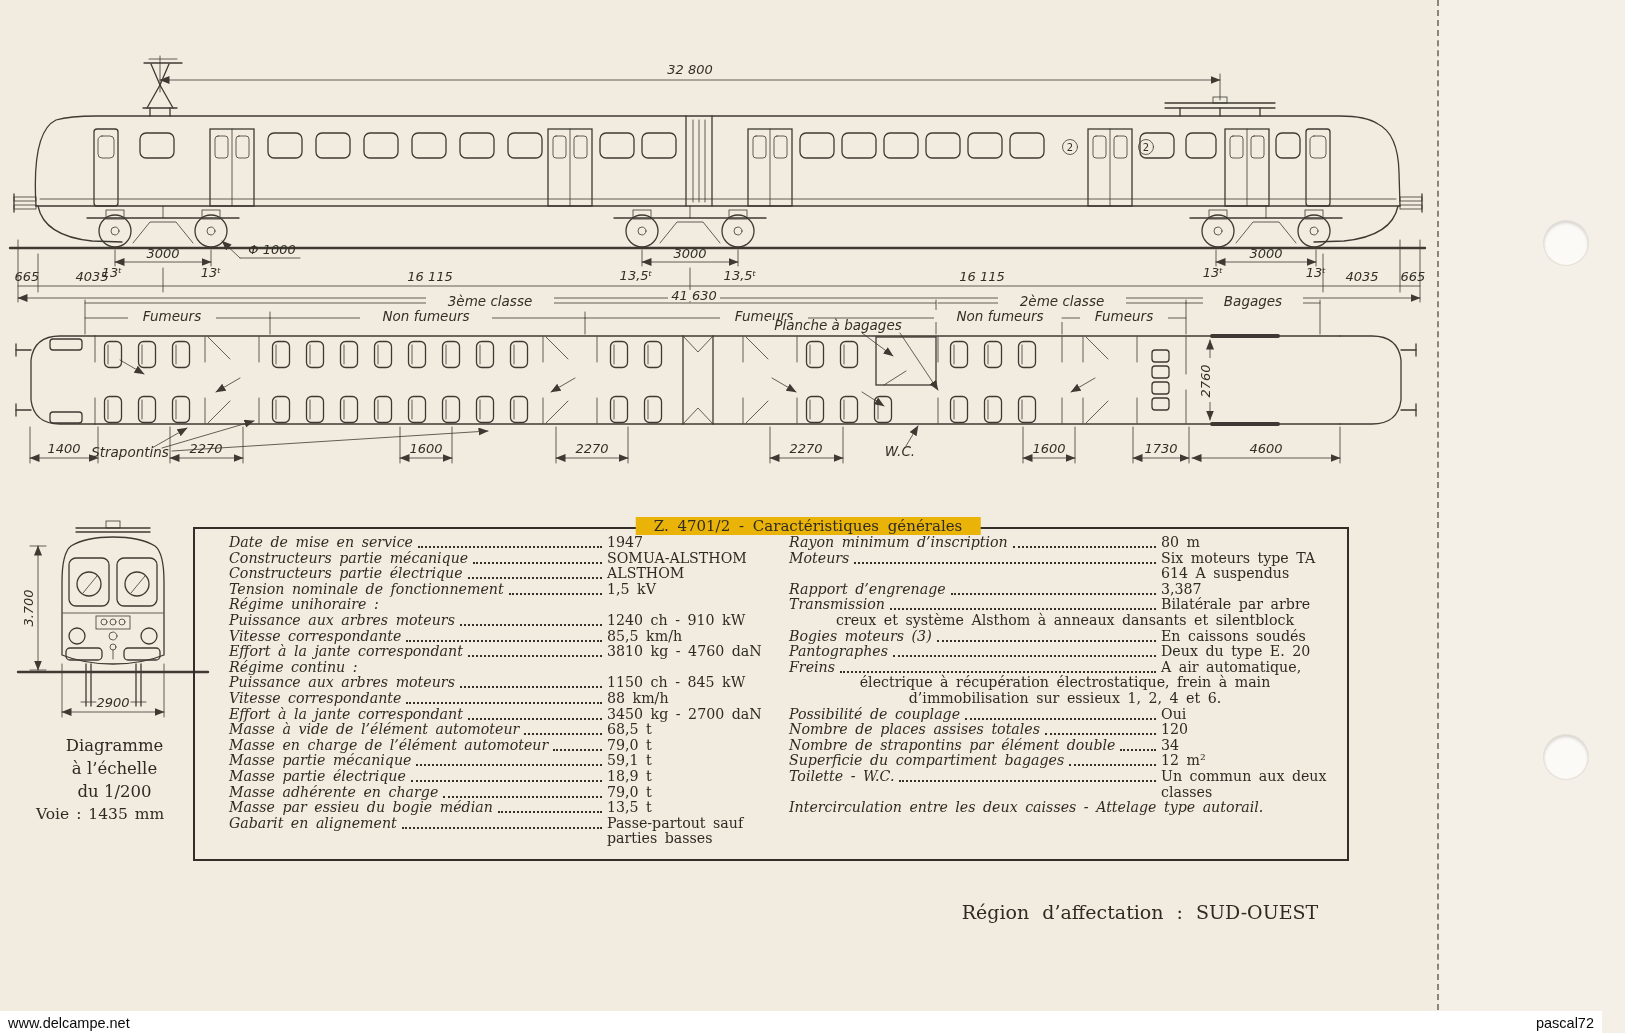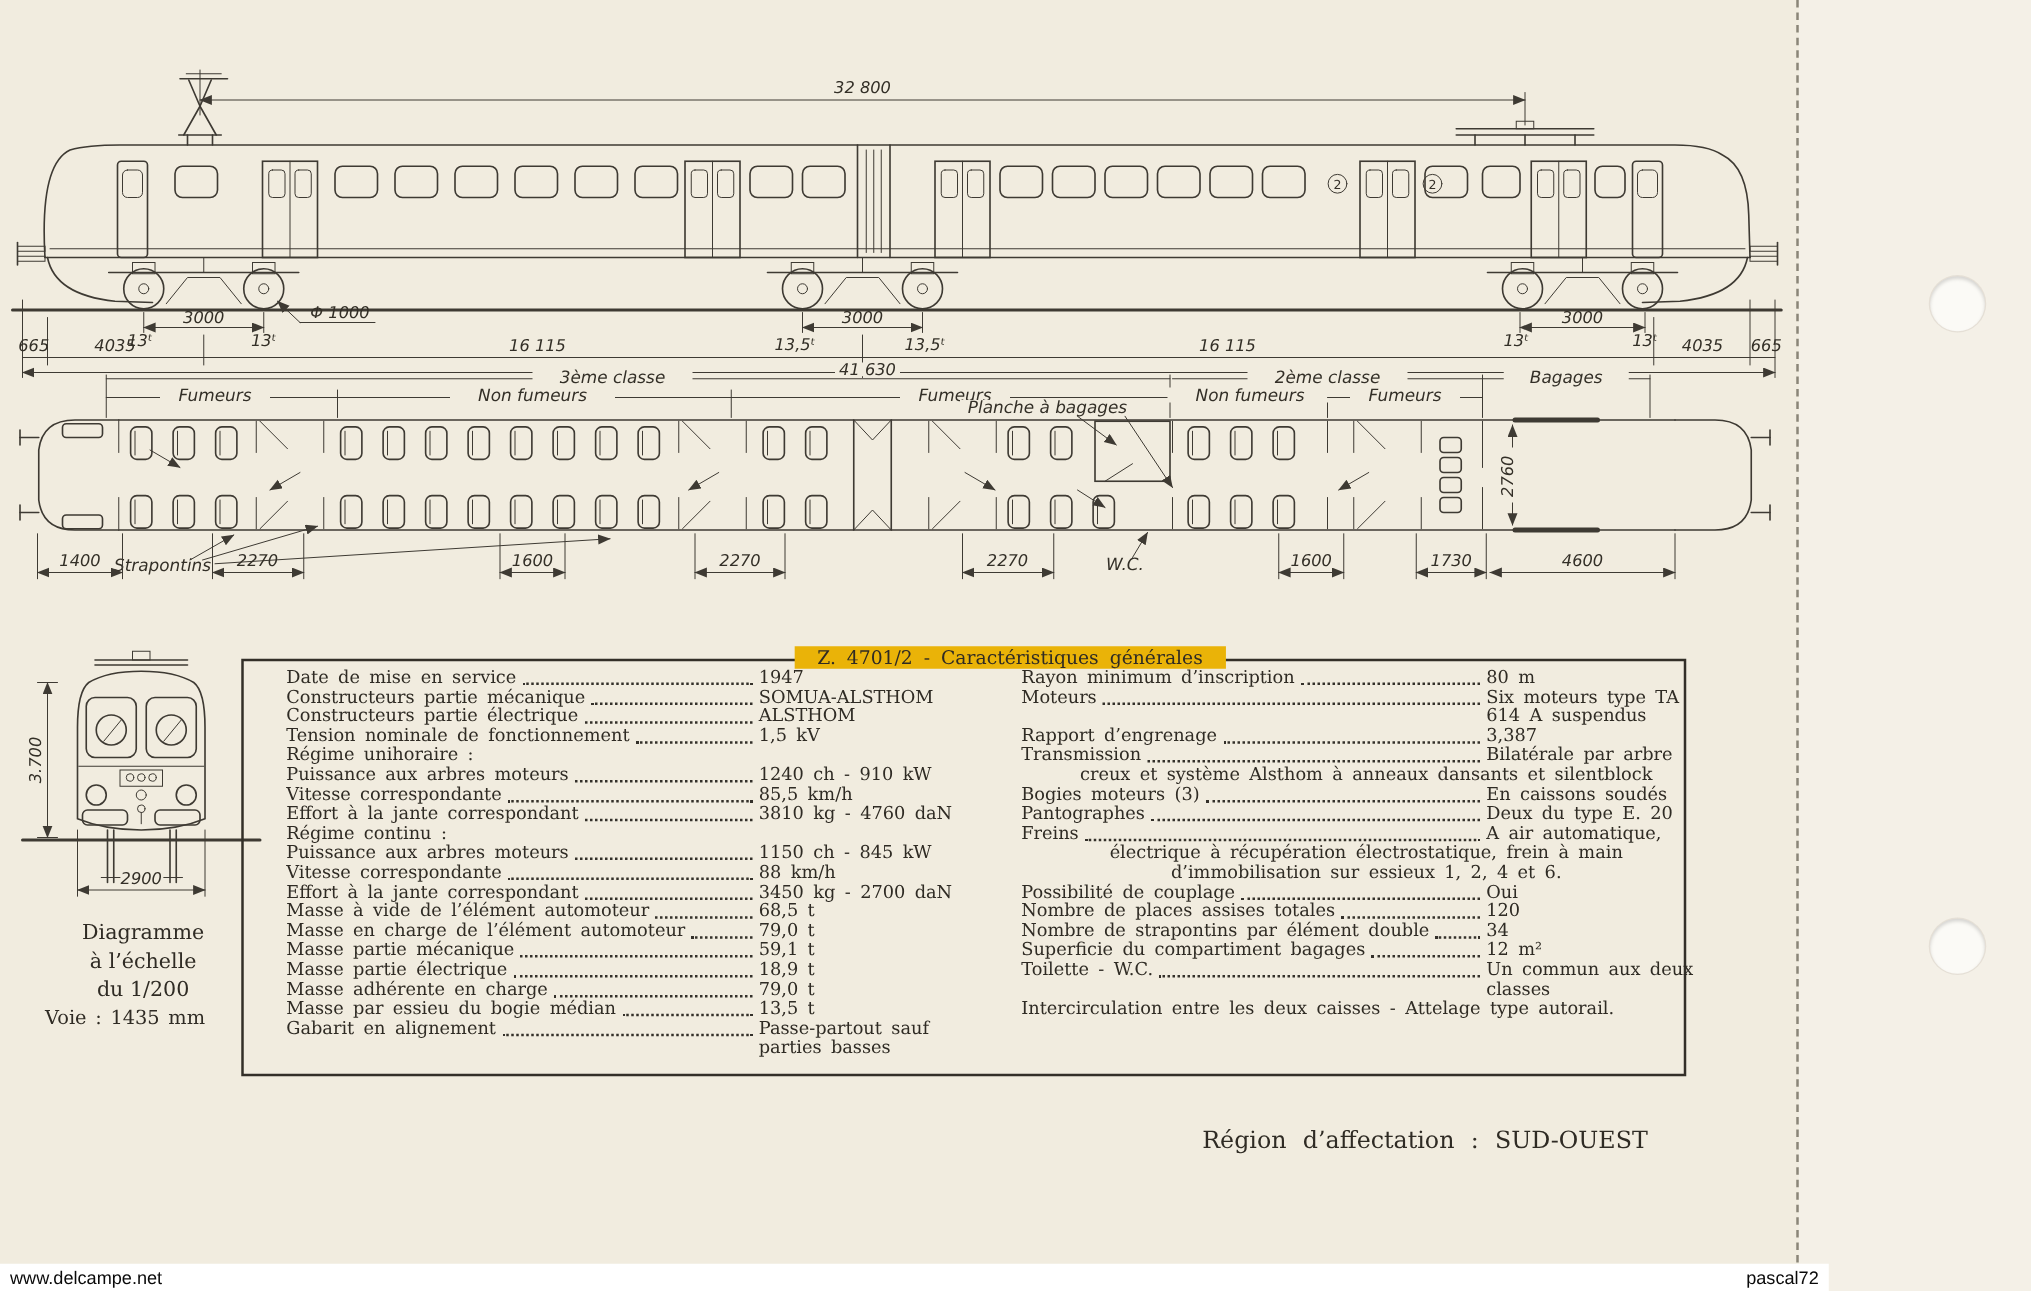--- a/index.html
+++ b/index.html
@@ -23,36 +23,36 @@
   .hd2{font:italic 13.5px "DejaVu Sans",sans-serif;text-anchor:middle;}
   .mk{font:10px "DejaVu Sans",sans-serif;text-anchor:middle;}
   .bgr{fill:#f1ecdf;stroke:none;}
   
   #spec-box{position:absolute;left:193px;top:527px;width:1152px;height:330px;
             border:2.5px solid #332f28;}
   #box-title{position:absolute;top:-12px;left:50%;transform:translateX(-50%);margin-left:37px;
              background:#eab308;padding:0 18px;font-size:15px;word-spacing:4px;white-space:nowrap;}
   .col{position:absolute;top:6px;font-size:14.2px;line-height:15.6px;word-spacing:3px;}
   #col-left{left:34px;width:546px;}
-  #col-right{left:594px;width:552px;margin-left:28px;}
+  #col-right{left:594px;width:552px;}
   .spec-row{display:flex;align-items:flex-start;}
-  .lbl{flex:0 0 auto;white-space:pre;}
+  .lbl{flex:0 0 auto;white-space:pre;font-style:italic;}
   .leader{flex:1 1 auto;min-width:10px;border-bottom:2px dotted #34302a;height:11px;margin:0 5px;}
   .val{flex:0 0 168px;white-space:pre-line;}
   #col-right .val{flex:0 0 180px;}
   .spec-cont{text-align:center;white-space:pre-line;}
   
   #front-caption{position:absolute;left:33px;top:735px;width:163px;text-align:center;
                  font-size:16.5px;line-height:1.38;}
   #gauge{position:absolute;left:36px;top:805px;font-size:15.5px;word-spacing:2px;}
   
   #region{position:absolute;left:955px;top:901px;width:370px;text-align:center;
           font-size:19px;word-spacing:7px;white-space:nowrap;}
   
-  #wm-bar{position:absolute;left:0;bottom:0;width:1463px;height:22px;background:#ffffff;z-index:9;}
+  #wm-bar{position:absolute;left:0;bottom:0;width:1602px;height:22px;background:#ffffff;z-index:9;}
   #wm-bar span{position:absolute;bottom:2px;font:14.5px "Liberation Sans",sans-serif;color:#0a0a0a;}
   #wm-left{left:8px;}
   #wm-right{right:8px;}
 </style>
 </head>
 <body>
 
 <div id="sheet">
 
   <div id="edge-strip"></div>

